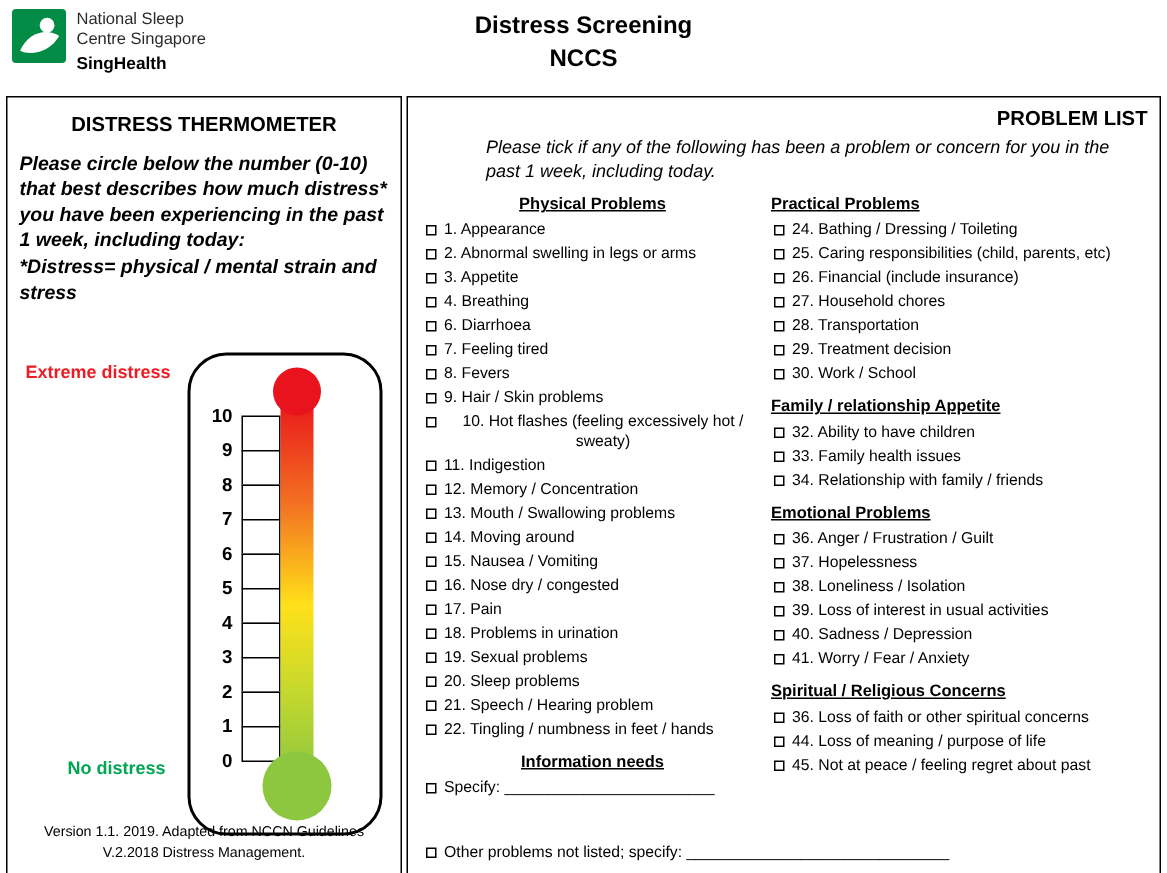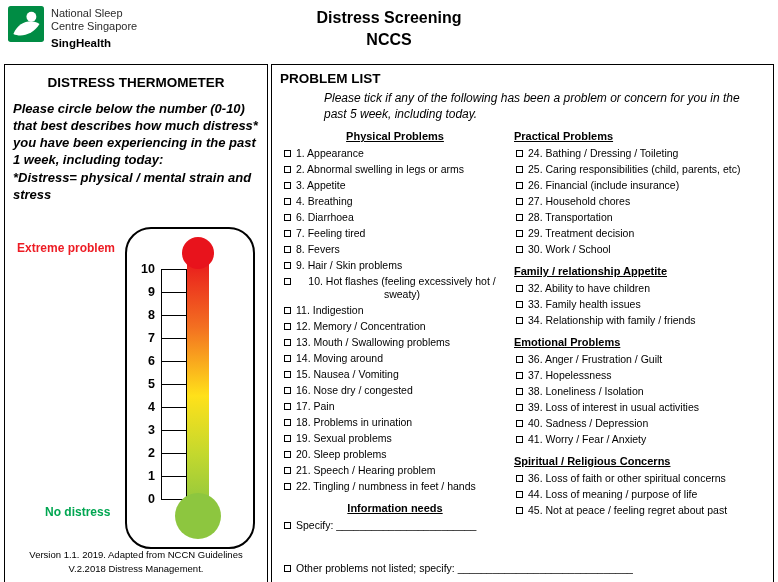--- a/index.html
+++ b/index.html
@@ -21,21 +21,21 @@
   .panels { display: flex; gap: 3px; padding: 8px 4px; }
   .panel { border: 1.5px solid #000; height: 520px; background: #fff; }
   .panel.left { width: 264px; flex: none; padding: 8px 8px 8px; display: flex; flex-direction: column; }
   .panel.right { flex: 1; padding: 4px 8px 8px; display: flex; flex-direction: column; }
 
   
   .thermo-title { text-align: center; font-size: 13.5px; font-weight: bold; margin: 2px 0 10px; }
   .thermo-instructions { font-style: italic; font-weight: bold; font-size: 13px; line-height: 1.32; }
   .thermo-area { position: relative; flex: 1; margin-top: 8px; }
   .thermo-box {
-    position: absolute; right: 4px; top: 16px;
+    position: absolute; right: 4px; top: 24px;
     width: 130px; height: 322px;
     border: 2px solid #000; border-radius: 26px;
   }
   .extreme-label { position: absolute; left: 4px; top: 30px; font-weight: bold; font-size: 12px; color: #ed1c24; white-space: nowrap; }
   .no-label { position: absolute; left: 32px; top: 294px; font-weight: bold; font-size: 12px; color: #00a651; white-space: nowrap; }
   .scale {
     position: absolute; left: 6px; top: 33px; width: 22px; height: 244px;
     display: flex; flex-direction: column; justify-content: space-between; align-items: flex-end;
   }
   .scale-num { font-weight: bold; font-size: 12.5px; line-height: 14px; }
@@ -44,21 +44,21 @@
   .cell:first-child { margin-top: 0; }
   .tube {
     position: absolute; left: 60px; top: 26px; width: 22px; height: 256px;
     background: linear-gradient(180deg, #e8131c 0%, #f36f21 28%, #ffe11a 55%, #c3d82e 78%, #8dc63f 100%);
   }
   .cap { position: absolute; left: 55px; top: 8px; width: 32px; height: 32px; border-radius: 50%; background: #e8131c; }
   .bulb { position: absolute; left: 48px; top: 264px; width: 46px; height: 46px; border-radius: 50%; background: #8dc63f; }
   .thermo-footer { font-size: 9.5px; text-align: center; line-height: 1.4; margin-top: auto; }
 
   
-  .plist-title { text-align: left; font-weight: bold; font-size: 13.5px; margin: 2px 0 3px; }
+  .plist-title { text-align: right; font-weight: bold; font-size: 13.5px; margin: 2px 0 3px; }
   .plist-instructions { font-style: italic; font-size: 12px; line-height: 1.3; margin: 2px 8px 6px 44px; }
   .plist-columns { display: flex; gap: 6px; flex: 1; padding: 0 2px; }
   .plist-col:first-child { width: 226px; flex: none; text-align: center; }
   .plist-col:last-child { flex: 1; }
   .sec-heading { font-weight: bold; text-decoration: underline; font-size: 11px; margin: 9px 0 4px; line-height: 13px; }
   .sec-heading:first-child { margin-top: 2px; }
   .item { display: flex; align-items: flex-start; margin-bottom: 3px; }
   .cb { width: 7px; height: 7px; border: 1px solid #000; margin: 2.5px 5px 0 2px; flex: none; background: #fff; }
   .item-label { font-size: 10.5px; line-height: 13px; }
   .plist-col:last-child .item-label { white-space: nowrap; }
@@ -90,21 +90,21 @@
 
   <div class="panels">
 
     <div class="panel left">
       <div class="thermo-title">DISTRESS THERMOMETER</div>
       <div class="thermo-instructions">
         <span>Please circle below the number (0-10) that best describes how much distress* you have been experiencing in the past 1 week, including today:</span><br>
         <span>*Distress= physical / mental strain and stress</span>
       </div>
       <div class="thermo-area">
-        <div class="extreme-label" style="color: rgb(237, 28, 36);">Extreme problem</div>
+        <div class="extreme-label" style="color: rgb(237, 28, 36);">Extreme distress</div>
         <div class="no-label" style="color: rgb(0, 166, 81);">No distress</div>
         <div class="thermo-box">
           <div class="scale" id="thermo-scale">
               <div class="scale-num">10</div>
               <div class="scale-num">9</div>
               <div class="scale-num">8</div>
               <div class="scale-num">7</div>
               <div class="scale-num">6</div>
               <div class="scale-num">5</div>
               <div class="scale-num">4</div>
@@ -131,21 +131,21 @@
         </div>
       </div>
       <div class="thermo-footer">
         <div>Version 1.1. 2019. Adapted from NCCN Guidelines</div>
         <div>V.2.2018 Distress Management.</div>
       </div>
     </div>
 
     <div class="panel right">
       <div class="plist-title">PROBLEM LIST</div>
-      <div class="plist-instructions">Please tick if any of the following has been a problem or concern for you in the past 5 week, including today.</div>
+      <div class="plist-instructions">Please tick if any of the following has been a problem or concern for you in the past 1 week, including today.</div>
       <div class="plist-columns" id="plist-columns">
           <div class="plist-col">
             <div class="sec-heading">Physical Problems</div>
             <div class="item">
               <span class="cb"></span>
               <span class="item-label">1. Appearance</span>
             </div>
             <div class="item">
               <span class="cb"></span>
               <span class="item-label">2. Abnormal swelling in legs or arms</span>

